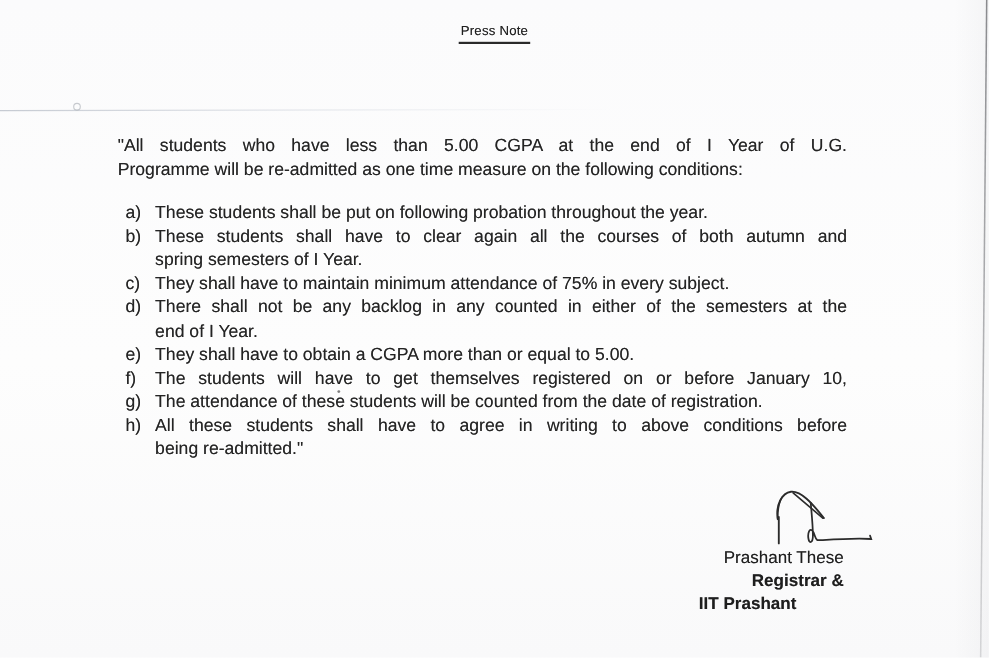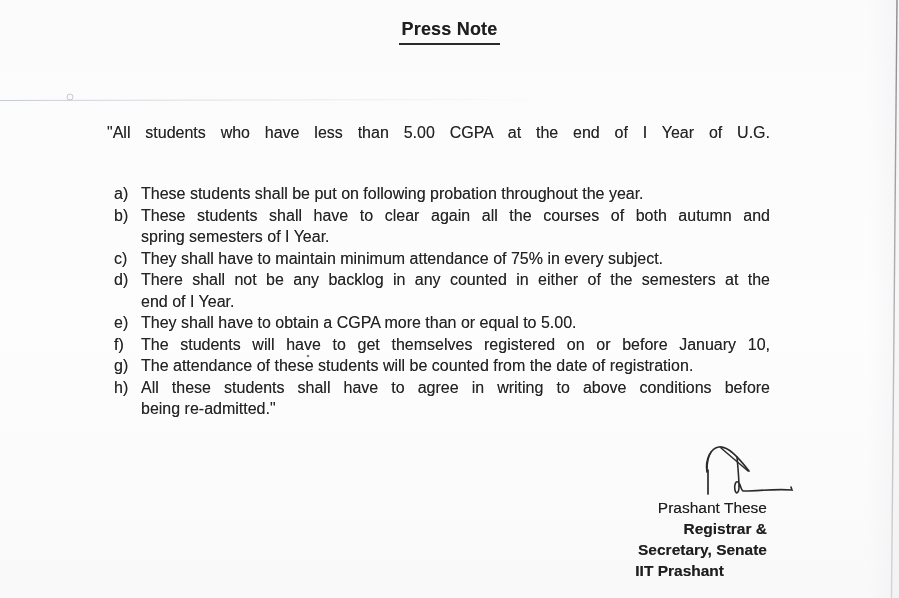--- a/index.html
+++ b/index.html
@@ -16,22 +16,22 @@
     text-shadow: 0 0 0.45px rgba(40,40,40,0.55);
   }
   .title-wrap {
     position: absolute;
     top: 19px; left: 0;
     width: 899px;
     text-align: center;
   }
   .doc-title {
     display: inline-block;
-    font-size: 18px;
-    font-weight: bold;
+    font-size: 12px;
+    font-weight: normal;
     letter-spacing: 0.2px;
     color: #1f1f1f;
     border-bottom: 2px solid #2a2a2a;
     padding: 0 2px 3px 2px;
   }
   .date-line {
     position: absolute;
     top: 62px; left: 637px;
     font-size: 15.5px;
     color: #222;
@@ -87,20 +87,21 @@
 
 <div class="paper">
 
   <div class="title-wrap">
     <span class="doc-title">Press Note</span>
   </div>
 
 
   <div class="intro">
     <div class="stretch">"All students who have less than 5.00 CGPA at the end of I Year of U.G.</div>
+    <div>Programme will be re-admitted as one time measure on the following conditions:</div>
   </div>
 
   <div class="conds">
     <div class="cond-row">
       <span class="cond-label">a)</span>
       <div class="cond-text">
         <div>These students shall be put on following probation throughout the year.</div>
       </div>
     </div>
     <div class="cond-row">
@@ -154,21 +155,20 @@
     <path d="M 19 29 C 17 16, 23 5, 31 4 C 40 3, 50 14, 61 28" stroke="#2b2b2b" stroke-width="1.7" stroke-linecap="round"></path>
     <path d="M 33 5 L 60 28" stroke="#2b2b2b" stroke-width="1.5" stroke-linecap="round"></path>
     <path d="M 23 9 C 20 14, 19 20, 19 28" stroke="#2b2b2b" stroke-width="1.4" stroke-linecap="round"></path>
     <path d="M 20 27 L 20 51" stroke="#2b2b2b" stroke-width="1.7" stroke-linecap="round"></path>
     <path d="M 49 14 C 50 25, 51 35, 51 44 C 51 50, 48 52, 47 47 C 46 42, 48 36, 51 40 C 53 43, 53 47, 55 48 L 60 48 C 75 47, 92 46, 104 47 L 103 44" stroke="#2b2b2b" stroke-width="1.6" stroke-linecap="round"></path>
   </svg>
 
   <div class="sig-block">
     <div>Prashant These</div>
     <div class="sig-bold">Registrar &amp;</div>
-    <div class="sig-bold">Secretary, Senate</div>
     <div class="sig-bold sig-iit">IIT Prashant</div>
   </div>
 
   <svg class="artifacts" viewBox="0 0 899 598">
     <defs>
       <linearGradient id="fadeLine" x1="0" y1="0" x2="1" y2="0">
         <stop offset="0" stop-color="#b4bac4" stop-opacity="0.75"></stop>
         <stop offset="0.45" stop-color="#c2c8d2" stop-opacity="0.45"></stop>
         <stop offset="1" stop-color="#d5dae2" stop-opacity="0"></stop>
       </linearGradient>

